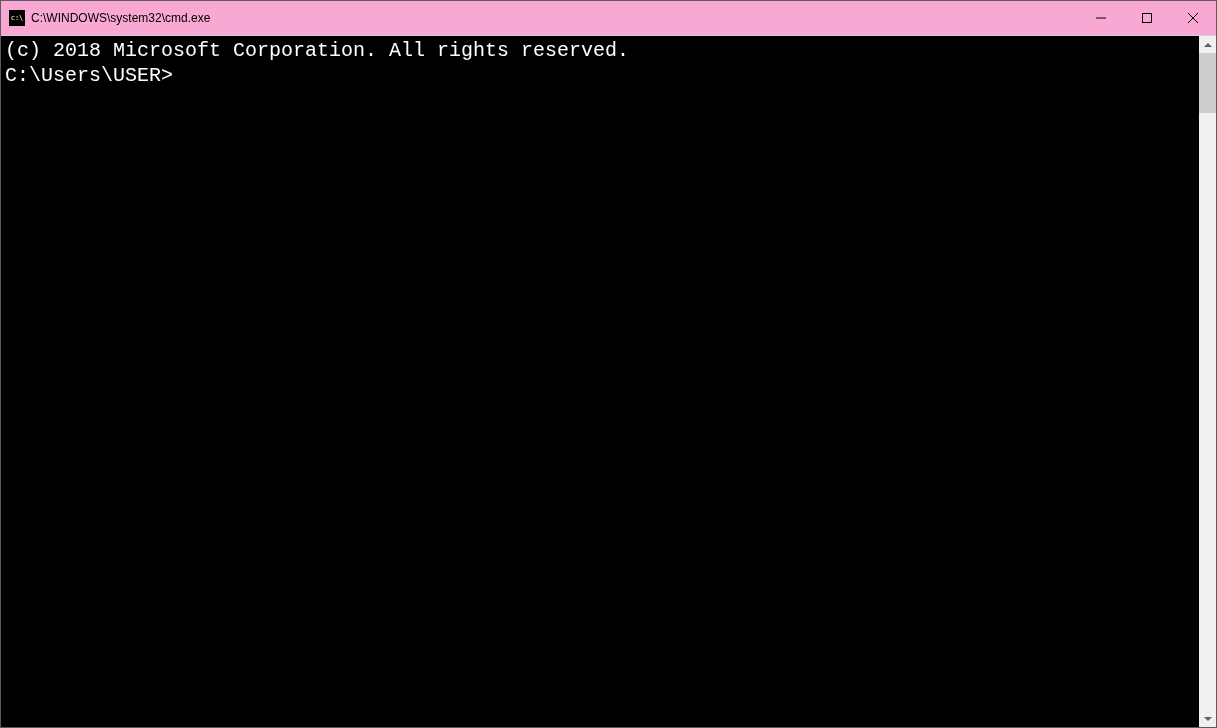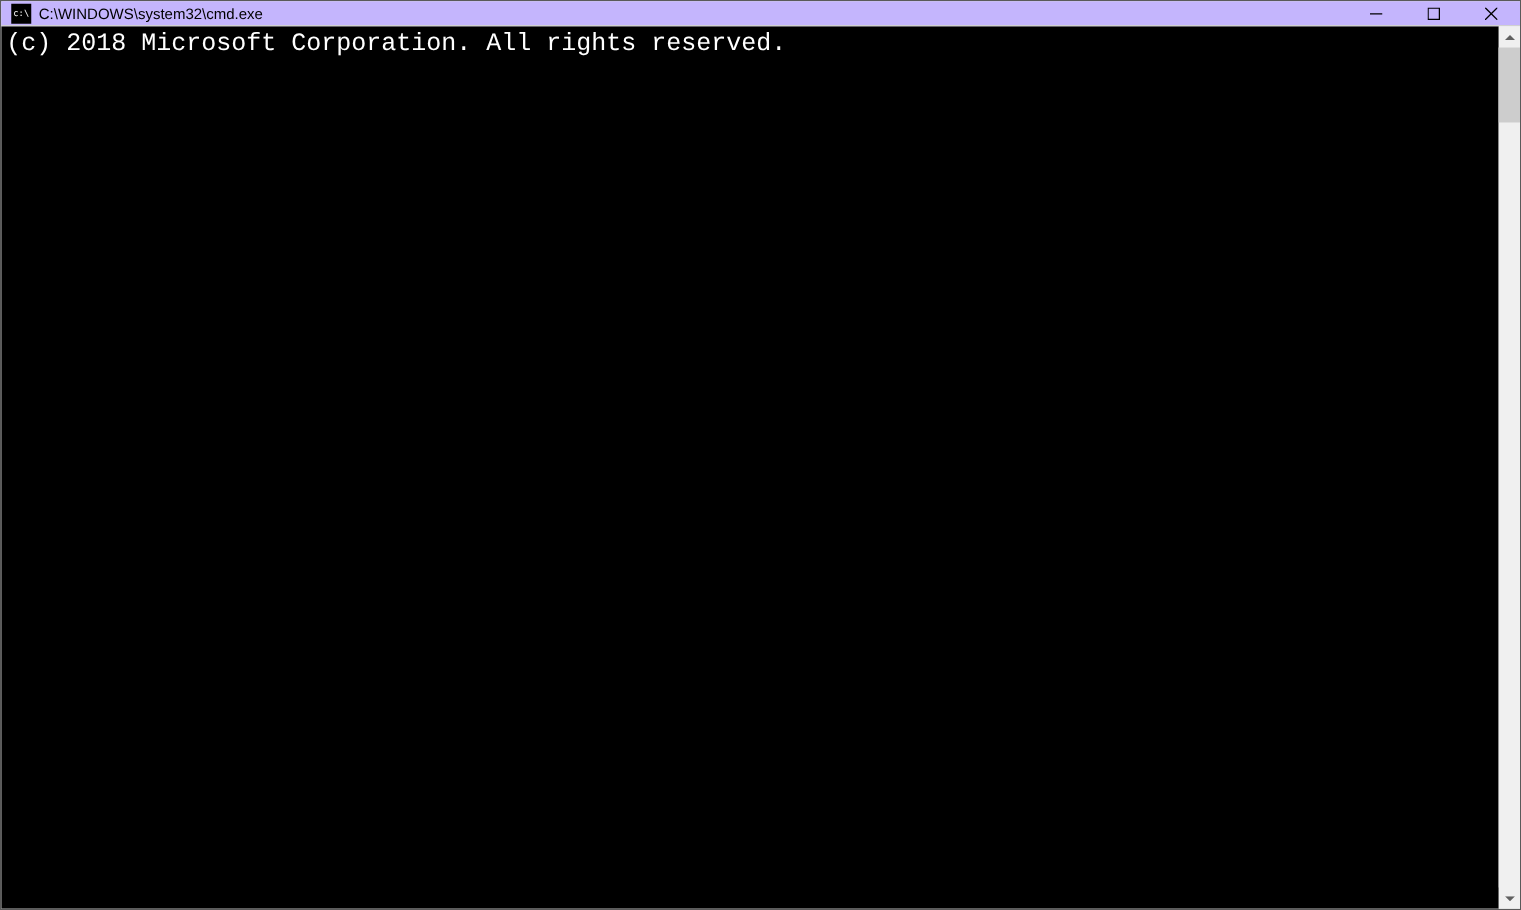--- a/index.html
+++ b/index.html
@@ -16,22 +16,22 @@
     }
     .window {
       width: 1217px;
       height: 728px;
       border: 1px solid #5a5a5a;
       background: #ffffff;
       display: flex;
       flex-direction: column;
     }
     .titlebar {
-      height: 20px;
-      background: #c4b5fd;
+      height: 35px;
+      background: #f9a8d4;
       display: flex;
       align-items: center;
       border-bottom: 1px solid #d0d0d0;
       flex-shrink: 0;
     }
     .titlebar-icon {
       width: 16px;
       height: 16px;
       margin-left: 8px;
       margin-right: 6px;
@@ -143,21 +143,21 @@
       </div>
       <div class="titlebar-btn close">
         <svg viewBox="0 0 10 10">
           <line x1="0" y1="0" x2="10" y2="10" stroke="#000" stroke-width="1"></line>
           <line x1="10" y1="0" x2="0" y2="10" stroke="#000" stroke-width="1"></line>
         </svg>
       </div>
     </div>
   </div>
   <div class="content-area">
-    <div class="terminal"><span class="terminal-line">(c) 2018 Microsoft Corporation. All rights reserved.</span><span class="terminal-line"></span></div>
+    <div class="terminal"><span class="terminal-line">(c) 2018 Microsoft Corporation. All rights reserved.</span><span class="terminal-line"></span><span class="terminal-line">C:\Users\USER&gt;</span></div>
     <div class="scrollbar">
       <div class="scroll-arrow">
         <svg width="8" height="4" viewBox="0 0 8 4">
           <path d="M0 4 L4 0 L8 4 Z" fill="#606060"></path>
         </svg>
       </div>
       <div class="scroll-track">
         <div class="scroll-thumb"></div>
       </div>
       <div class="scroll-arrow">

